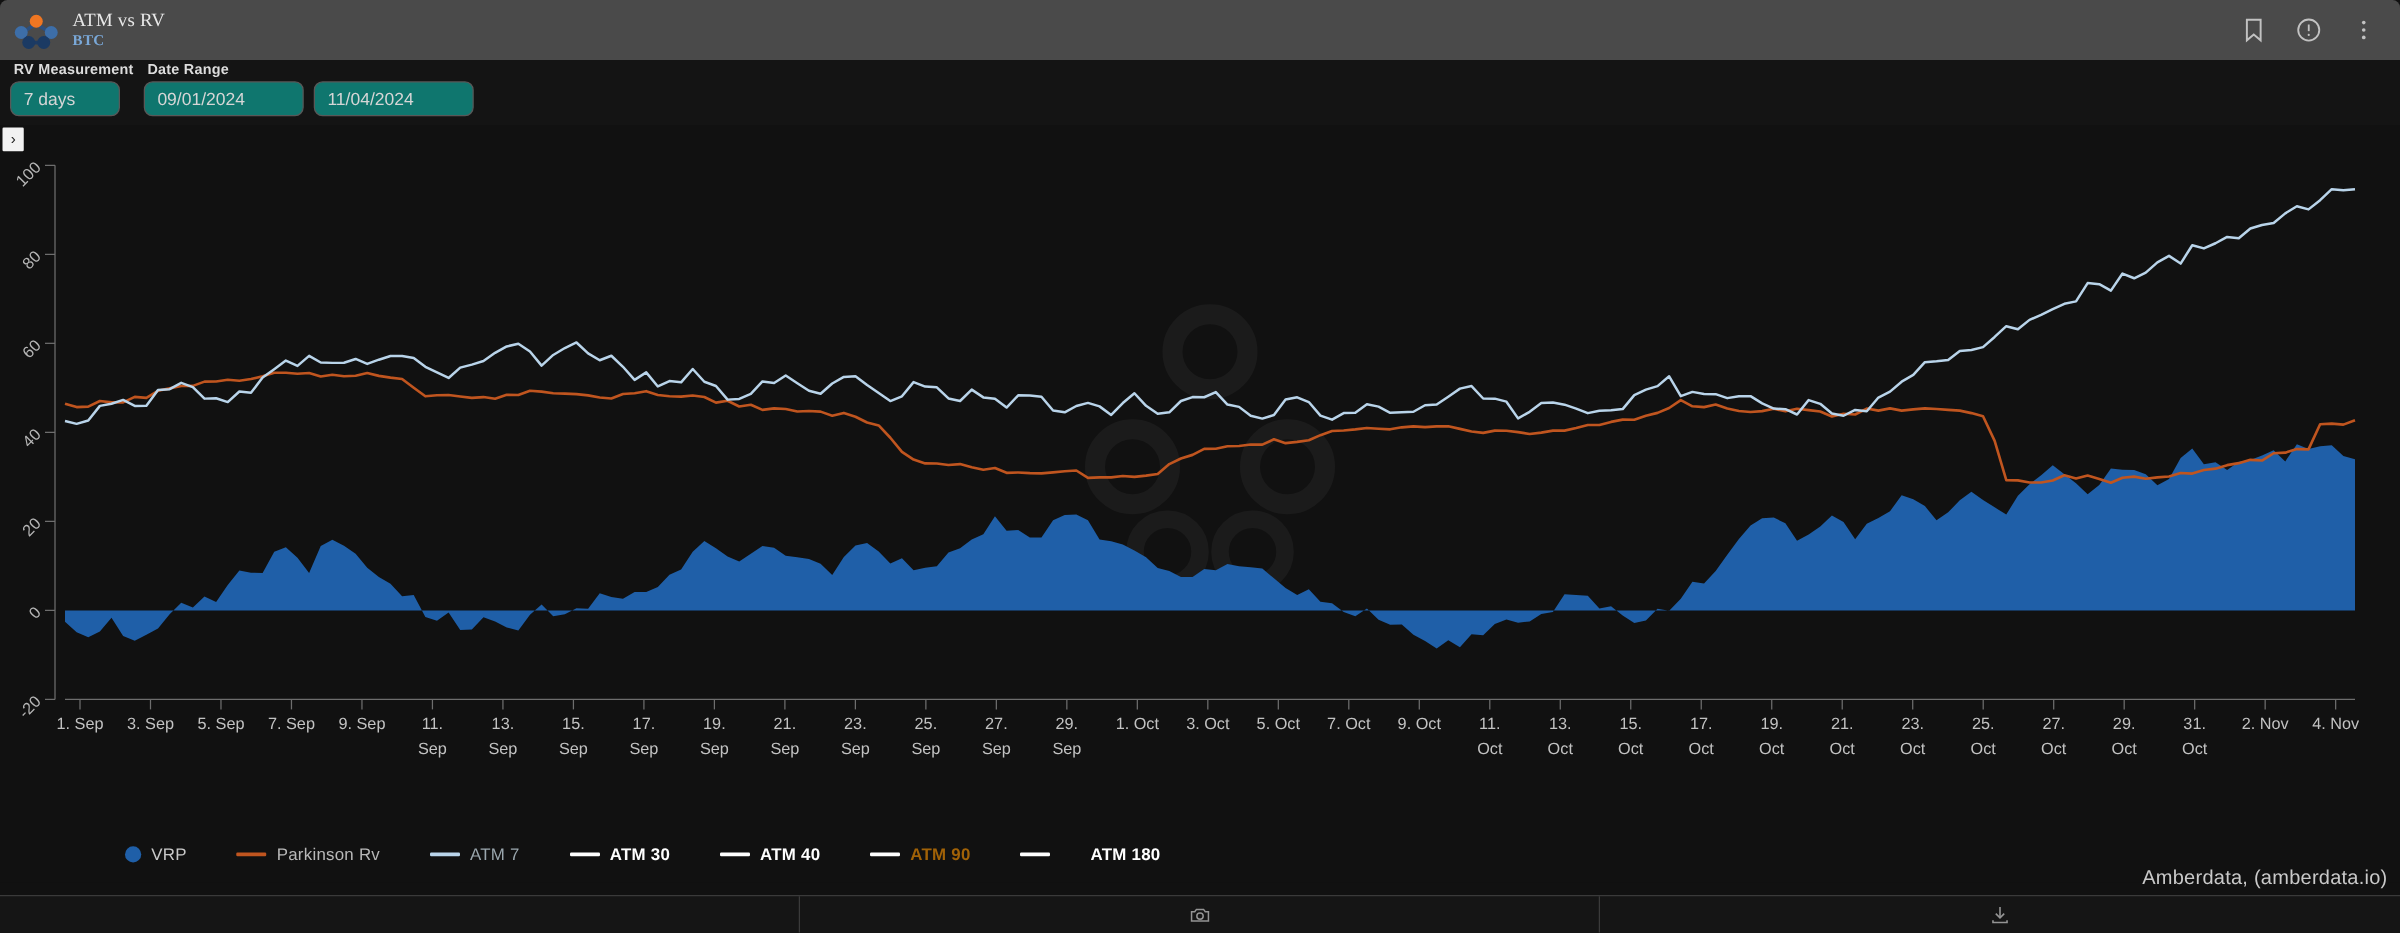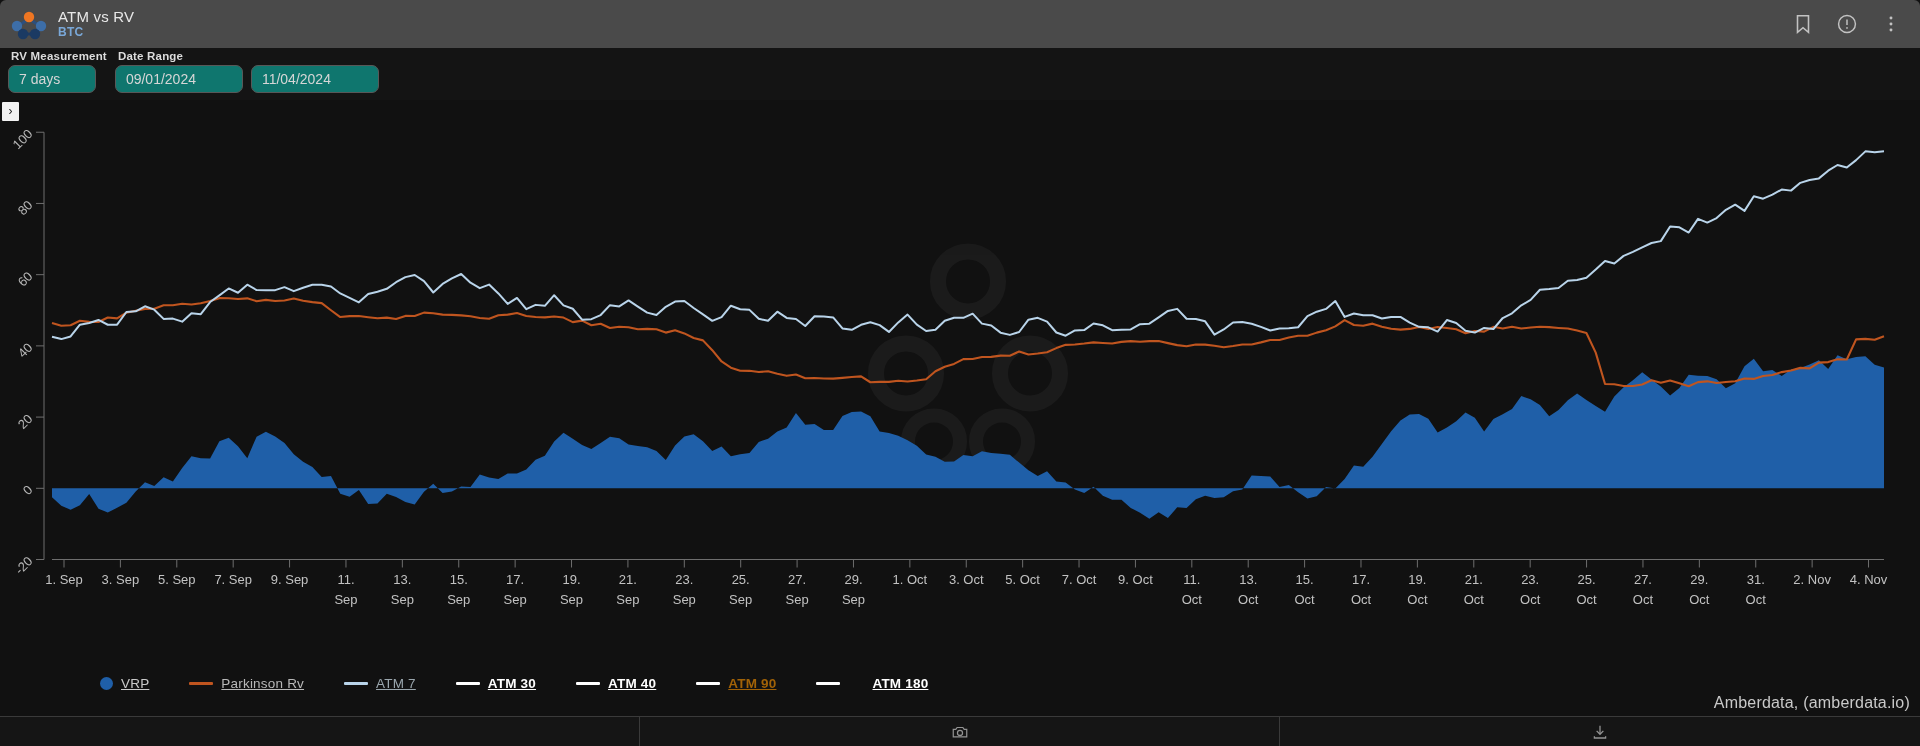--- a/index.html
+++ b/index.html
@@ -11,21 +11,21 @@
   }
   #app { position: relative; width: 1920px; height: 746px; background: #111111; }
 
   
   .titlebar {
     position: absolute; left: 0; top: 0; width: 1920px; height: 48px;
     background: #4a4a4a;
     border-top-left-radius: 6px; border-top-right-radius: 6px;
     display: flex; align-items: center;
   }
-  .titlebar-left { display: flex; padding-left: 10px; gap: 10px; }
+  .titlebar-left { display: flex; padding-left: 10px; gap: 10px; font-family: Liberation Serif, serif; }
   .logo { width: 38px; height: 32px; position: relative; flex: 0 0 auto; }
   .title-text { display: flex; flex-direction: column; justify-content: center; line-height: 1.12; }
   .app-title { color: #e8e8e8; font-size: 15px; letter-spacing: .2px; }
   .app-sub { color: #7aa8d8; font-size: 12px; font-weight: bold; letter-spacing: .3px; }
   .titlebar-right { margin-left: auto; display: flex; align-items: center; gap: 22px; padding-right: 18px; }
   .tb-icon { width: 22px; height: 22px; opacity: .85; display: block; cursor: pointer; }
 
   
   .controls {
     position: absolute; left: 0; top: 48px; width: 1920px; height: 52px;
@@ -60,21 +60,21 @@
   .tickmark { stroke: #6e6e6e; stroke-width: 1; }
 
   
   .legend {
     position: absolute; left: 0; top: 668px; width: 1920px; height: 30px;
     display: flex; align-items: center; padding-left: 100px; gap: 40px;
   }
   .leg-item { display: flex; align-items: center; gap: 8px; cursor: pointer; }
   .leg-swatch-dot { width: 13px; height: 13px; border-radius: 50%; background: #1f5fa8; }
   .leg-swatch-line { width: 24px; height: 3px; border-radius: 1px; }
-  .leg-label { font-size: 13.5px; letter-spacing: .2px; text-decoration: underline; }
+  .leg-label { font-size: 13.5px; letter-spacing: .2px; }
 
   .watermark-credit {
     position: absolute; right: 10px; top: 694px;
     color: #c9c9c9; font-size: 16px; letter-spacing: .2px;
   }
 
   
   .bottombar {
     position: absolute; left: 0; top: 716px; width: 1920px; height: 30px;
     background: #151515; border-top: 1px solid #3a3a3a; display: flex;

